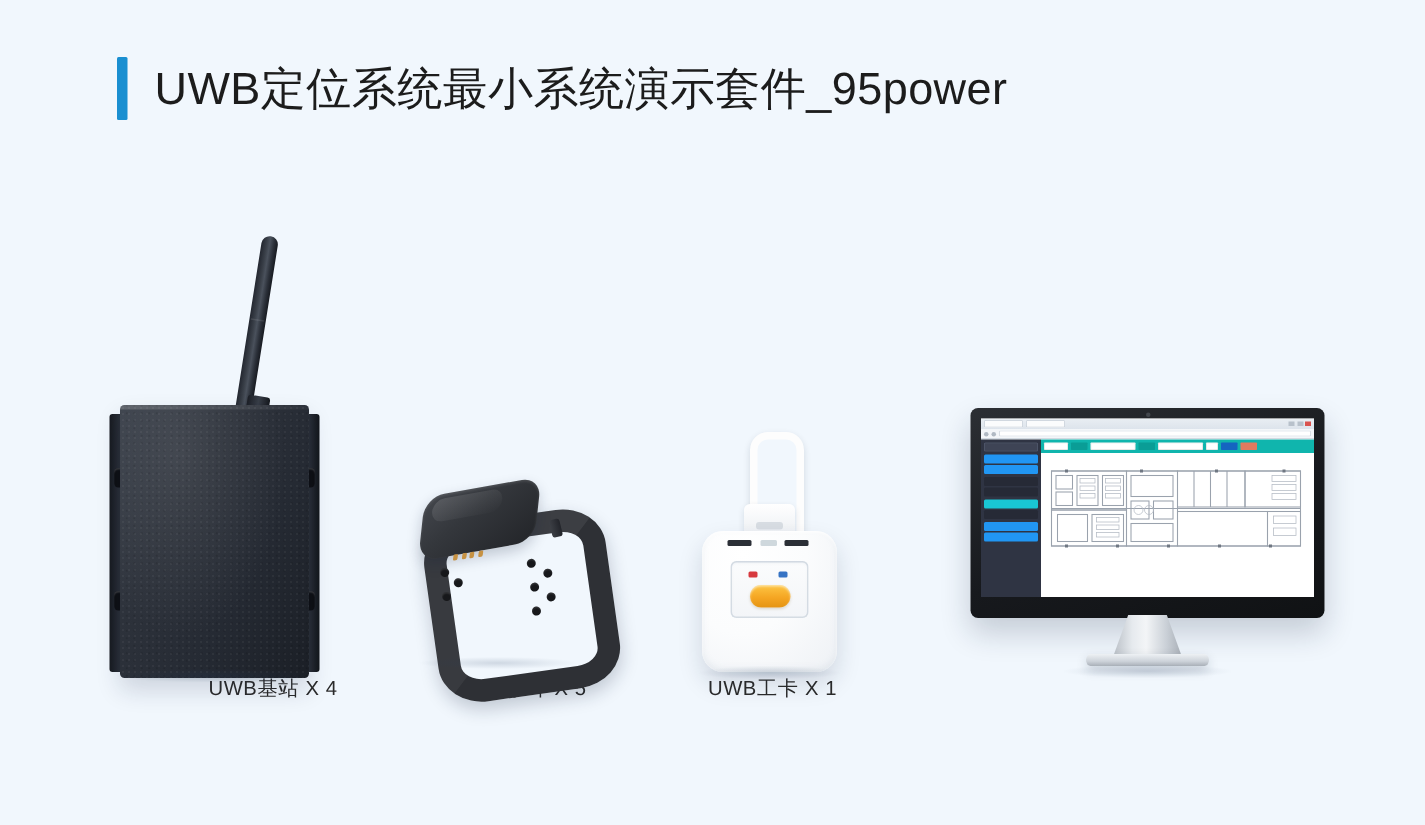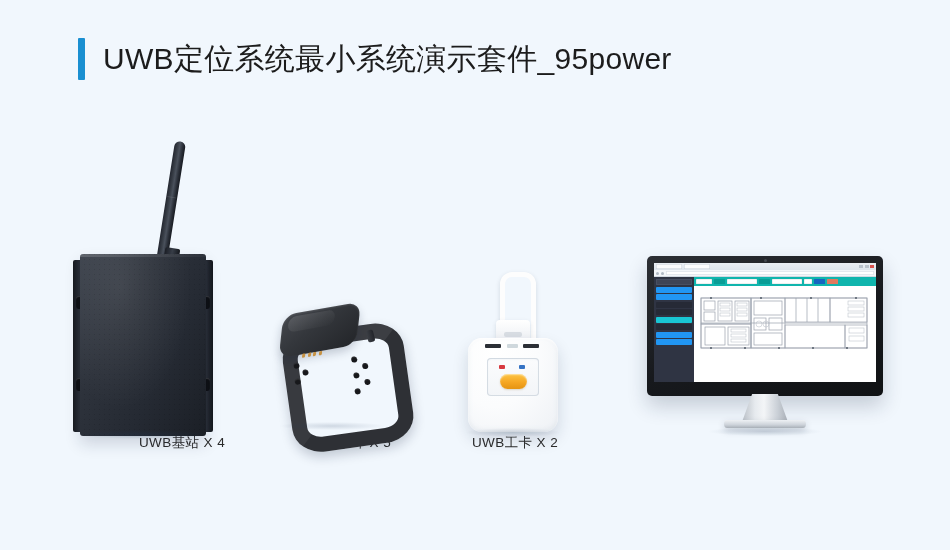--- a/index.html
+++ b/index.html
@@ -35,21 +35,21 @@
     color: #1c1c1c;
     letter-spacing: 0.3px;
     white-space: nowrap;
     font-weight: 400;
   }
 
   
   .products {
     position: absolute;
     left: 0;
-    top: 124px;
+    top: 140px;
     width: 882px;
     height: 360px;
     padding-left: 20px;
   }
   .product {
     position: absolute;
     text-align: center;
   }
   .stage {
     position: relative;
@@ -575,21 +575,21 @@
         <div class="wc-vent-mid"></div>
         <div class="wc-vent v2"></div>
         <div class="wc-panel">
           <div class="wc-led red"></div>
           <div class="wc-led blue"></div>
           <div class="wc-obutton"></div>
         </div>
       </div>
       <div class="wc-shadow"></div>
     </div>
-    <div class="caption">UWB工卡 X 2</div>
+    <div class="caption">UWB工卡 X 1</div>
   </div>
 
   <div class="product" id="product-monitor">
     <div class="stage">
       <div class="mon-frame">
         <div class="mon-cam"></div>
         <div class="mon-screen">
 
           <div class="app-titlebar">
             <div class="app-tab"></div>

